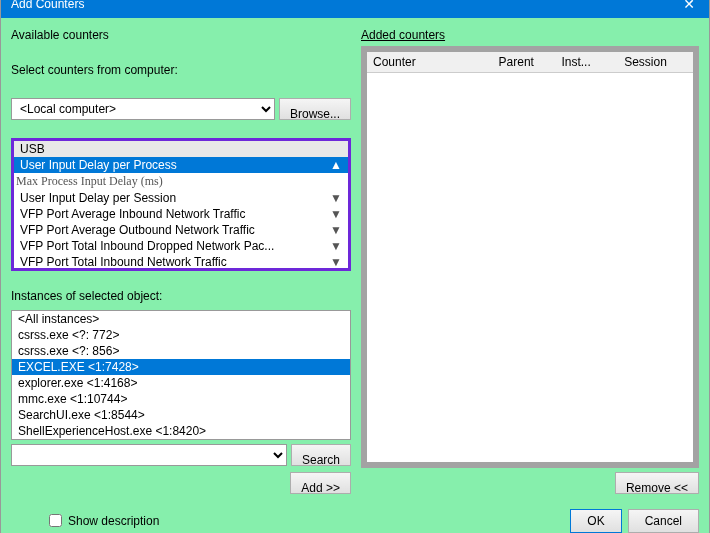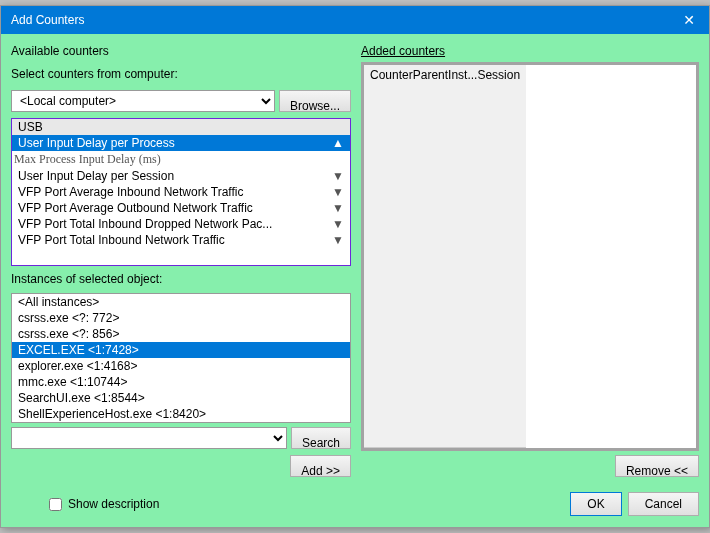--- a/index.html
+++ b/index.html
@@ -37,21 +37,21 @@
     }
     .dialog-body {
       display: flex;
       padding: 10px;
       gap: 10px;
     }
     .left-panel {
       flex: 0 0 340px;
       display: flex;
       flex-direction: column;
-      gap: 6px;
+      gap: 18px;
     }
     .right-panel {
       flex: 1;
       display: flex;
       flex-direction: column;
     }
     .section-label {
       font-size: 12px;
       margin-bottom: 3px;
       color: #000;
@@ -73,23 +73,23 @@
       height: 22px;
       padding: 8px 10px;
       border: 1px solid #adadad;
       background: linear-gradient(to bottom, #f5f5f5, #e0e0e0);
       font-size: 12px;
       cursor: pointer;
       color: #000;
       white-space: nowrap;
     }
     .counters-list {
-      border: 1px solid #6d28d9;
-      background: white;
-      height: 148px;
+      border: 3px solid #6d28d9;
+      background: white;
+      height: 133px;
       overflow-y: auto;
       overflow-x: hidden;
     }
     .list-item {
       padding: 1px 6px;
       cursor: pointer;
       white-space: nowrap;
       overflow: hidden;
       text-overflow: ellipsis;
       color: #000;
@@ -147,25 +147,25 @@
     }
     .btn-cancel {
       height: 24px;
       padding: 0 16px;
       border: 1px solid #adadad;
       background: linear-gradient(to bottom, #f5f5f5, #e0e0e0);
       font-size: 12px;
       cursor: pointer;
     }
     .added-counters-panel {
-      border: 3px solid #a3a3a3;
-      background: white;
-      flex: 1;
-      display: flex;
-      flex-direction: row;
+      border: 6px solid #a3a3a3;
+      background: white;
+      flex: 1;
+      display: flex;
+      flex-direction: column;
       min-height: 320px;
     }
     .table-header {
       display: flex;
       background: #f0f0f0;
       border-bottom: 1px solid #ccc;
       padding: 3px 6px;
     }
     .table-header-cell {
       font-size: 12px;

